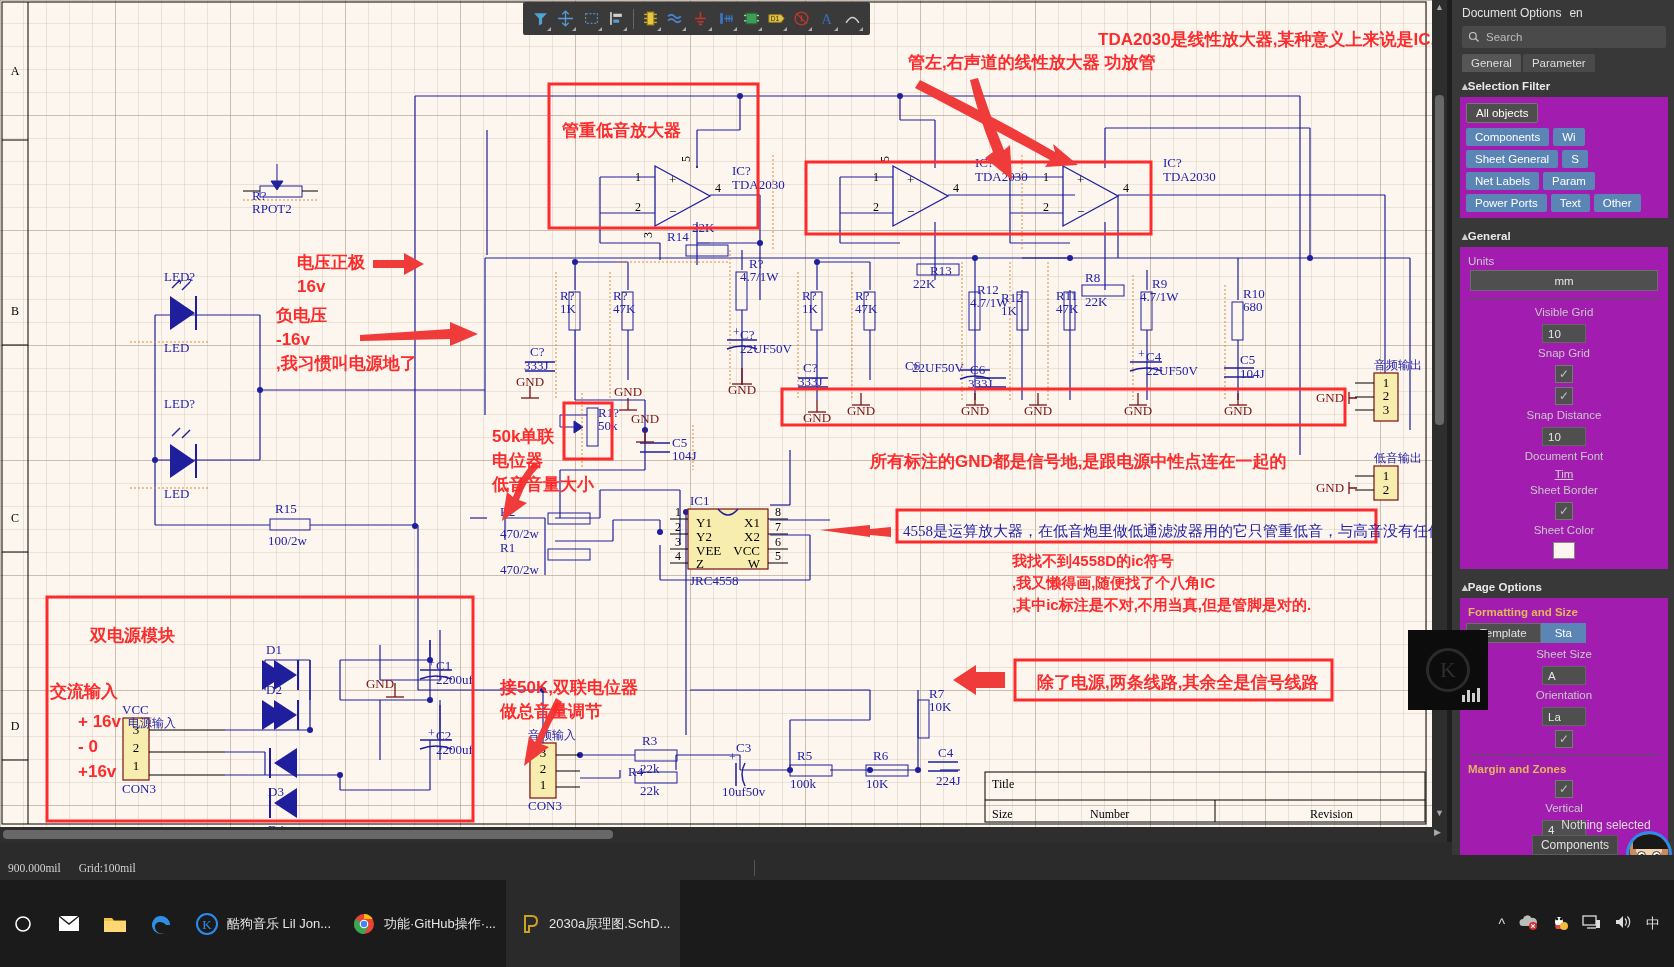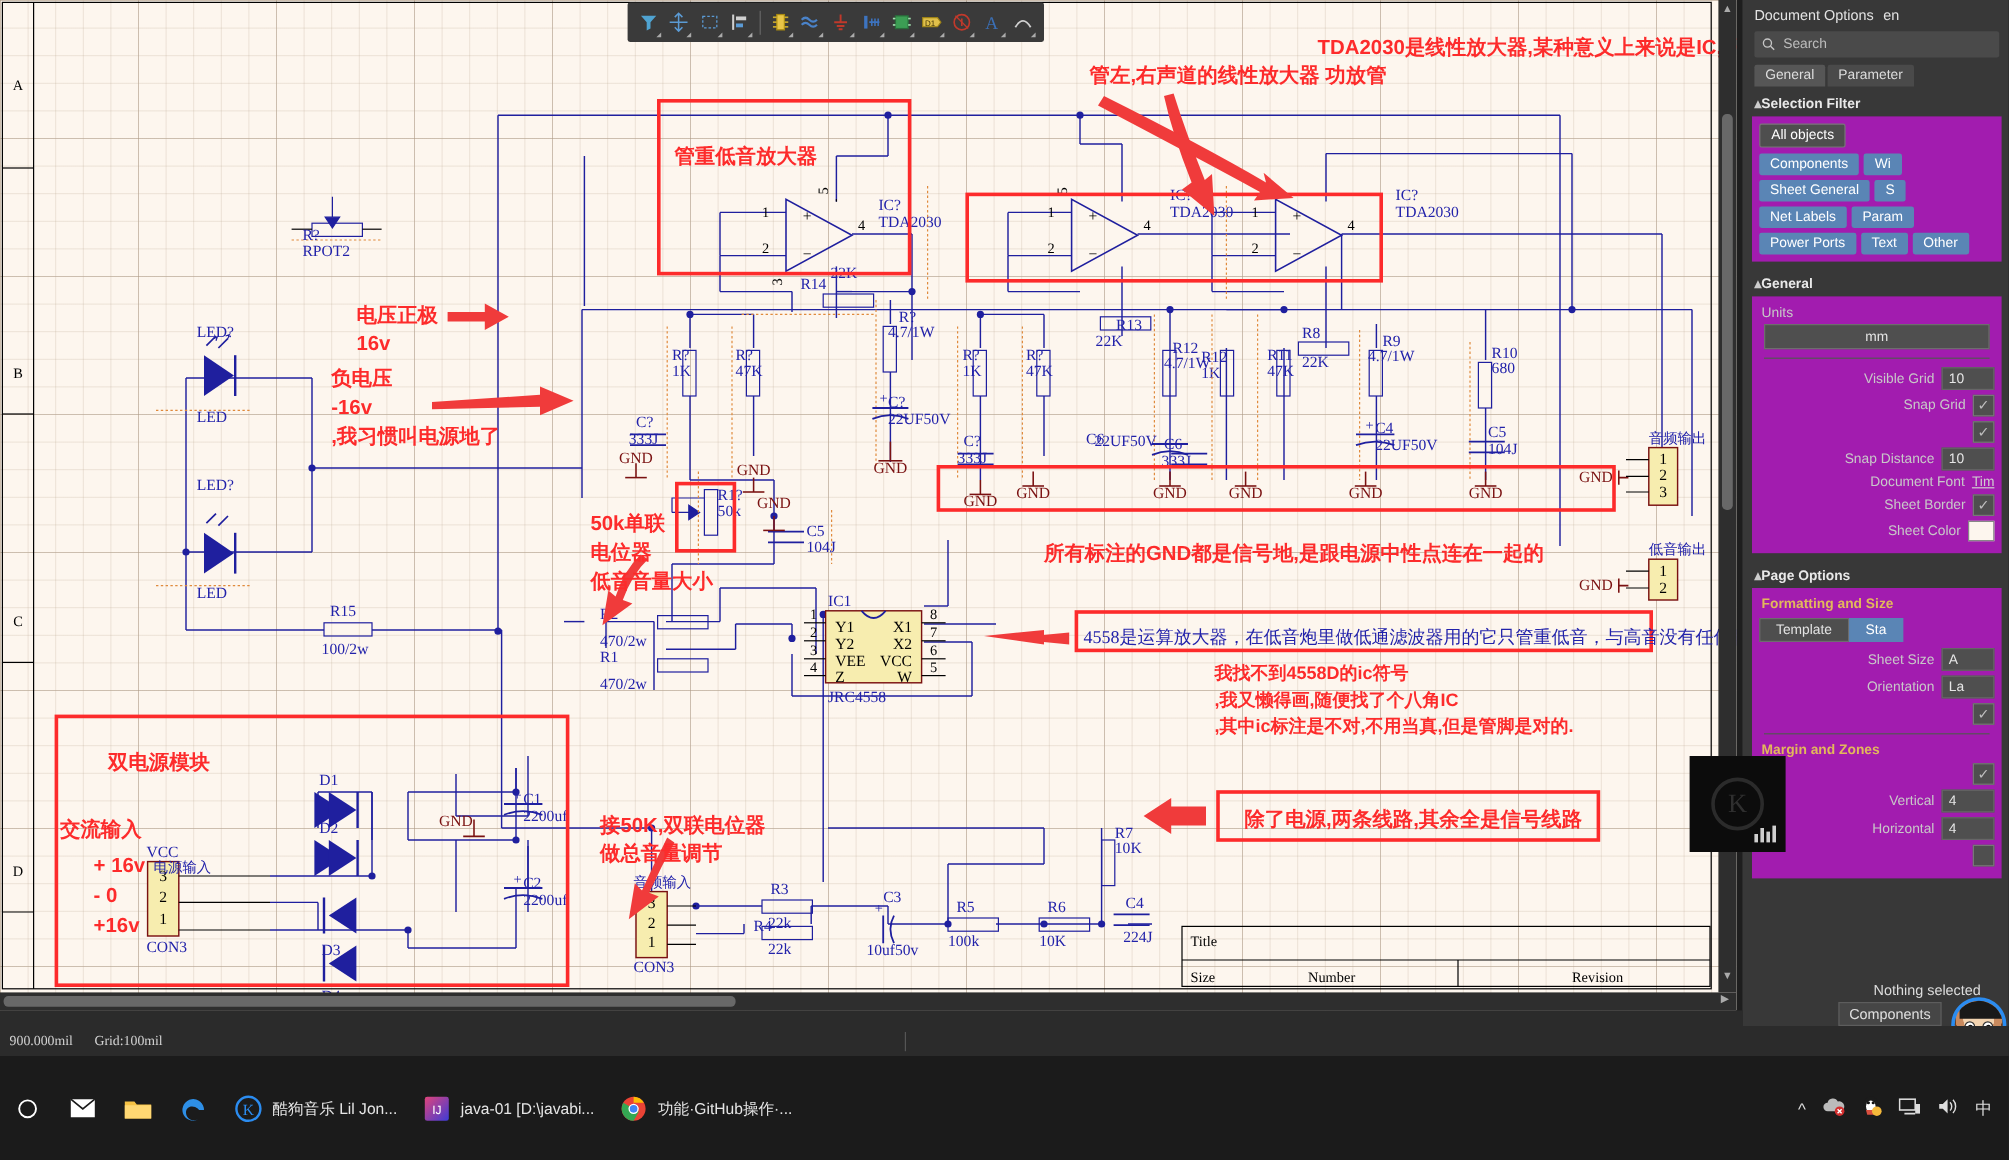--- a/index.html
+++ b/index.html
@@ -81,21 +81,21 @@
     padding: 7px 8px 4px 10px; font-weight: bold; font-size: 11.5px; color: #e9e9e9;
   }
   .sec-title::before { content: "\25B4 "; color: #ccc; }
   .panel-card { background: #a21caf; margin: 0 6px 4px 8px; padding: 6px; }
   .chipwrap { display: flex; flex-wrap: wrap; gap: 4px; }
   .chip {
     background: #5a85b5; color: #fff; padding: 3px 9px; font-size: 11.5px;
     border-radius: 2px; cursor: pointer; white-space: nowrap;
   }
   .chip.neutral { background: #4e4e4e; border: 1px solid #777; }
-  .row { display: flex; align-items: center; justify-content: flex-end; gap: 6px; margin: 4px 0; }
+  .row { display: flex; align-items: center; justify-content: flex-end; gap: 6px; margin: 4px 0; flex-direction: column; }
   .row .rl { color: #c8c8c8; font-size: 11.5px; white-space: nowrap; }
   .fld {
     background: #4f4f4f; border: 1px solid #666; color: #e6e6e6;
     height: 19px; min-width: 44px; padding: 0 5px; font-size: 11.5px;
     display: flex; align-items: center;
   }
   .chk {
     width: 18px; height: 18px; background: #4f4f4f; border: 1px solid #777;
     color: #bfbfbf; display: flex; align-items: center; justify-content: center; font-size: 12px;
   }
@@ -1159,43 +1159,36 @@
         <svg width="24" height="24" viewBox="0 0 24 24">
             <circle cx="12" cy="12" r="10" fill="none" stroke="#2b8cf0" stroke-width="2"></circle>
             <text x="12" y="17" font-size="13" font-family="Liberation Serif" fill="#2b8cf0" text-anchor="middle">K</text>
           </svg>
       </span>
       <span class="tk-lbl">酷狗音乐 Lil Jon...</span>
     </div>
     <div class="tk">
       <span class="tk-ic">
         <svg width="24" height="24" viewBox="0 0 24 24">
-            <rect x="2" y="2" width="20" height="20" rx="2" fill="url(#ijg)"></rect>
-            <defs>
-              <linearGradient id="ijg" x1="0" y1="0" x2="1" y2="1">
-                <stop offset="0" stop-color="#e0447b"></stop>
-                <stop offset="1" stop-color="#3d3bd6"></stop>
-              </linearGradient>
-            </defs>
-            <text x="12" y="16" font-size="10" font-family="Liberation Sans" fill="#fff" text-anchor="middle">IJ</text>
-          </svg>
-      </span>
-      <span class="tk-lbl">java-01 [D:\javabi...</span>
-    </div>
-    <div class="tk">
-      <span class="tk-ic">
-        <svg width="24" height="24" viewBox="0 0 24 24">
             <circle cx="12" cy="12" r="10" fill="#ea4335"></circle>
             <path d="M12 2a10 10 0 018.6 5H12z" fill="#fbbc05"></path>
             <path d="M3.4 7A10 10 0 0012 22l4.3-7.5z" fill="#34a853"></path>
             <circle cx="12" cy="12" r="4.3" fill="#fff"></circle>
             <circle cx="12" cy="12" r="3.2" fill="#4285f4"></circle>
           </svg>
       </span>
       <span class="tk-lbl">功能·GitHub操作·...</span>
+    </div>
+    <div class="tk" style="background:#2a2a2a;">
+      <span class="tk-ic">
+        <svg width="24" height="24" viewBox="0 0 24 24">
+            <path d="M8 4h7c3 0 5 2 5 5s-2 5-5 5h-3v6H8z" fill="none" stroke="#c9a227" stroke-width="2"></path>
+          </svg>
+      </span>
+      <span class="tk-lbl">2030a原理图.SchD...</span>
     </div>
     <div id="tray">
       <span>^</span>
       <span>
         <svg width="20" height="16" viewBox="0 0 20 16">
             <path d="M5 12a3.5 3.5 0 010-7 4.5 4.5 0 018.5-1A3.5 3.5 0 0116 12z" fill="#bbb"></path>
             <circle cx="15" cy="12" r="4" fill="#d32f2f"></circle>
             <path d="M13.3 10.3l3.4 3.4M16.7 10.3l-3.4 3.4" stroke="#fff" stroke-width="1.2"></path>
           </svg>
       </span>

